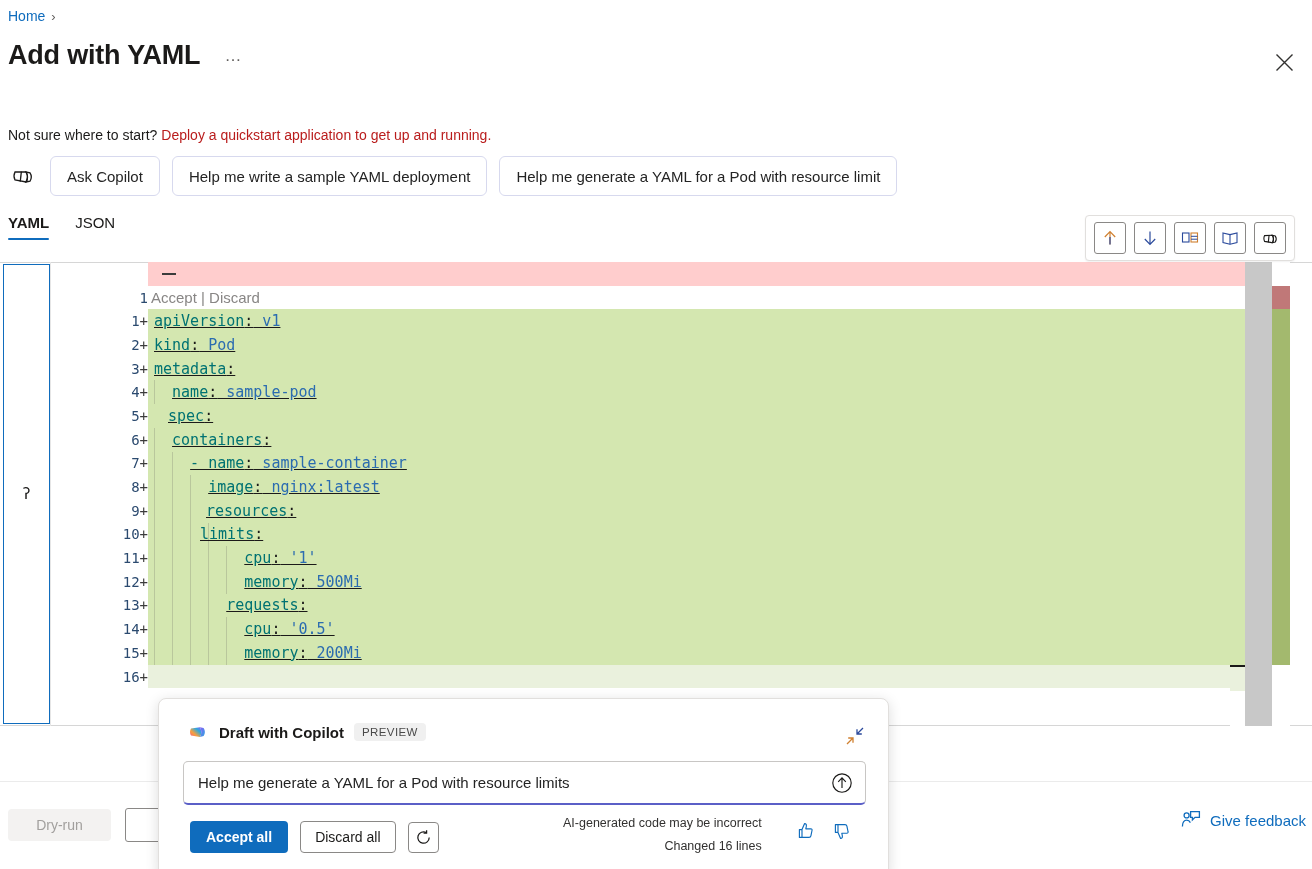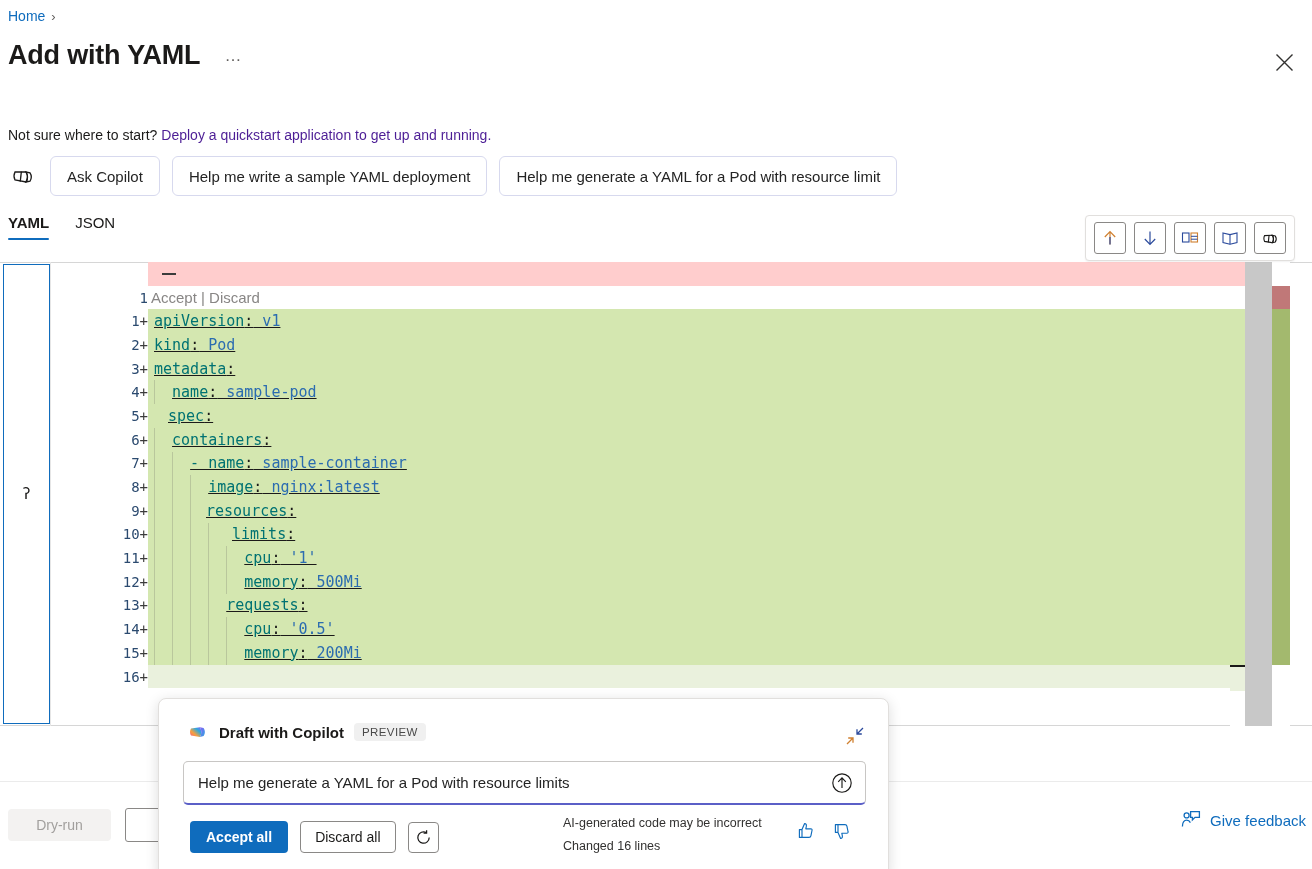--- a/index.html
+++ b/index.html
@@ -39,21 +39,21 @@
     width:32px; height:32px; display:flex; align-items:center; justify-content:center;
     cursor:pointer; color:#323130;
   }
   #close-btn svg { display:block; }
 
   
   #hint-row {
     position:absolute; left:8px; top:127px;
     font-size:14px; color:#1b1a19;
   }
-  #hint-row .link { color:#4c1d95; cursor:pointer; }
+  #hint-row .link { color:#b91c1c; cursor:pointer; }
 
   
   #chips-row {
     position:absolute; left:8px; top:156px;
     display:flex; align-items:center; gap:12px;
     width:1304px; overflow:hidden;
   }
   .chip {
     border:1px solid #d7d9ee;
     border-radius:6px;
@@ -251,21 +251,21 @@
     background:#fff; color:#1b1a19; border:1px solid #8a8886; border-radius:4px;
     height:32px; padding:0 14px; font-size:14px; cursor:pointer;
     font-family:"Liberation Sans", sans-serif;
   }
   #regen-btn {
     width:31px; height:31px; border:1px solid #8a8886; border-radius:4px;
     background:#fff; display:flex; align-items:center; justify-content:center; cursor:pointer;
   }
   #disclaimer {
     position:absolute; left:404px; top:113px;
-    font-size:12.5px; color:#323130; line-height:23px;
+    font-size:12.5px; color:#323130; line-height:23px;text-align:right;
   }
   #rate {
     position:absolute; right:36px; top:122px; display:flex; gap:16px; align-items:center;
   }
   .rate-ico { cursor:pointer; width:20px; height:20px; }
 </style>
 </head>
 <body>
 
 <div id="breadcrumb">
@@ -450,21 +450,21 @@
         </div>
         <div class="row added">
           <div class="ln">10<span class="plus">+</span></div>
           <div class="body">
             <div class="guides">
               <div class="guide" style="left: 6px;"></div>
               <div class="guide" style="left: 24.06px;"></div>
               <div class="guide" style="left: 42.12px;"></div>
               <div class="guide" style="left: 60.18px;"></div>
             </div>
-            <span class="code" style="padding-left: 84px;"><span class="key">limits</span><span class="punct">:</span><span class="val"></span></span>
+            <span class="code" style="padding-left: 52px;"><span class="key">limits</span><span class="punct">:</span><span class="val"></span></span>
           </div>
         </div>
         <div class="row added">
           <div class="ln">11<span class="plus">+</span></div>
           <div class="body">
             <div class="guides">
               <div class="guide" style="left: 6px;"></div>
               <div class="guide" style="left: 24.06px;"></div>
               <div class="guide" style="left: 42.12px;"></div>
               <div class="guide" style="left: 60.18px;"></div>

